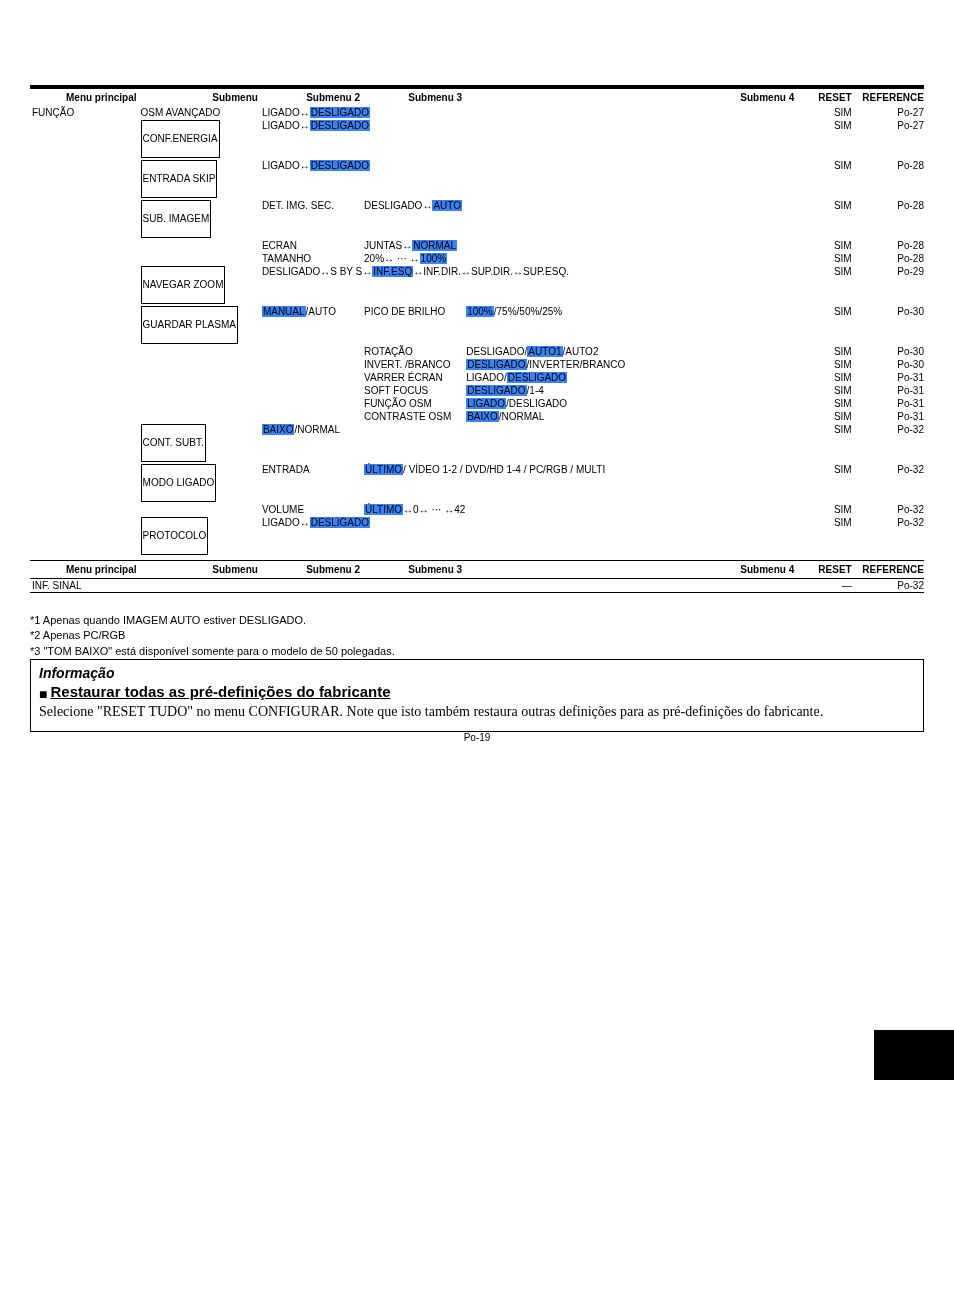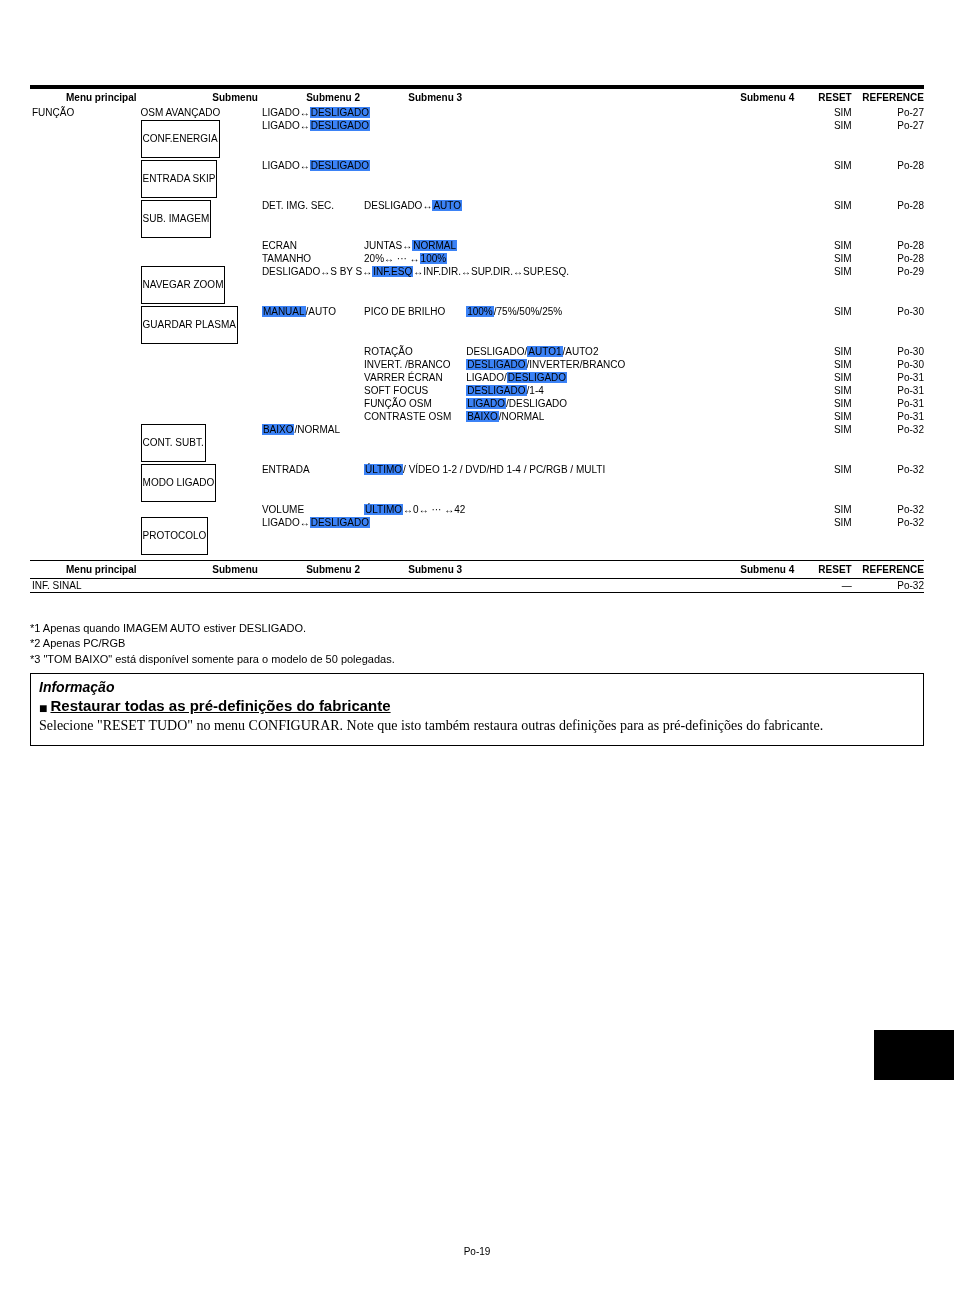--- a/index.html
+++ b/index.html
@@ -45,27 +45,27 @@
   col.sub2 { width: 80px; }
   col.sub3 { width: 80px; }
   col.sub4 { width: 260px; }
   col.reset{ width: 45px; }
   col.ref  { width: 55px; text-align:right;}
   .ref-cell { text-align: right; padding-right:0;}
   .reset-cell { text-align: right; }
   .boxed { border: 1px solid #000; padding: 12px 1px; display: inline-block; line-height: 12px; text-align: center; }
   .hl { background: #3b82f6; padding: 0 1px; }
   .notes {
-    margin-top: 28px;
+    margin-top: 20px;
     font-size: 11px;
     line-height: 1.4;
   }
   .info-box {
     border: 1px solid #000;
-    margin-top: 6px;
+    margin-top: 0;
     padding: 4px 8px 10px 8px;
     font-family: 'Times New Roman', serif;
     font-size: 14px;
     line-height: 1.3;
   }
   .info-title {
     font-family: Arial, sans-serif;
     font-weight: bold;
     font-style: italic;
     font-size: 14px;
@@ -79,21 +79,20 @@
   }
   .blk {
     font-family: Arial, sans-serif;
     display:inline-block;
     vertical-align: middle;
     margin-right:3px;
   }
   .page-num {
     text-align: center;
     font-size: 10px;
-    margin-top: 500px;
   }
   .black-tab {
     position: fixed;
     right: 0;
     top: 1030px;
     width: 80px;
     height: 50px;
     background: #000;
   }
 </style>

